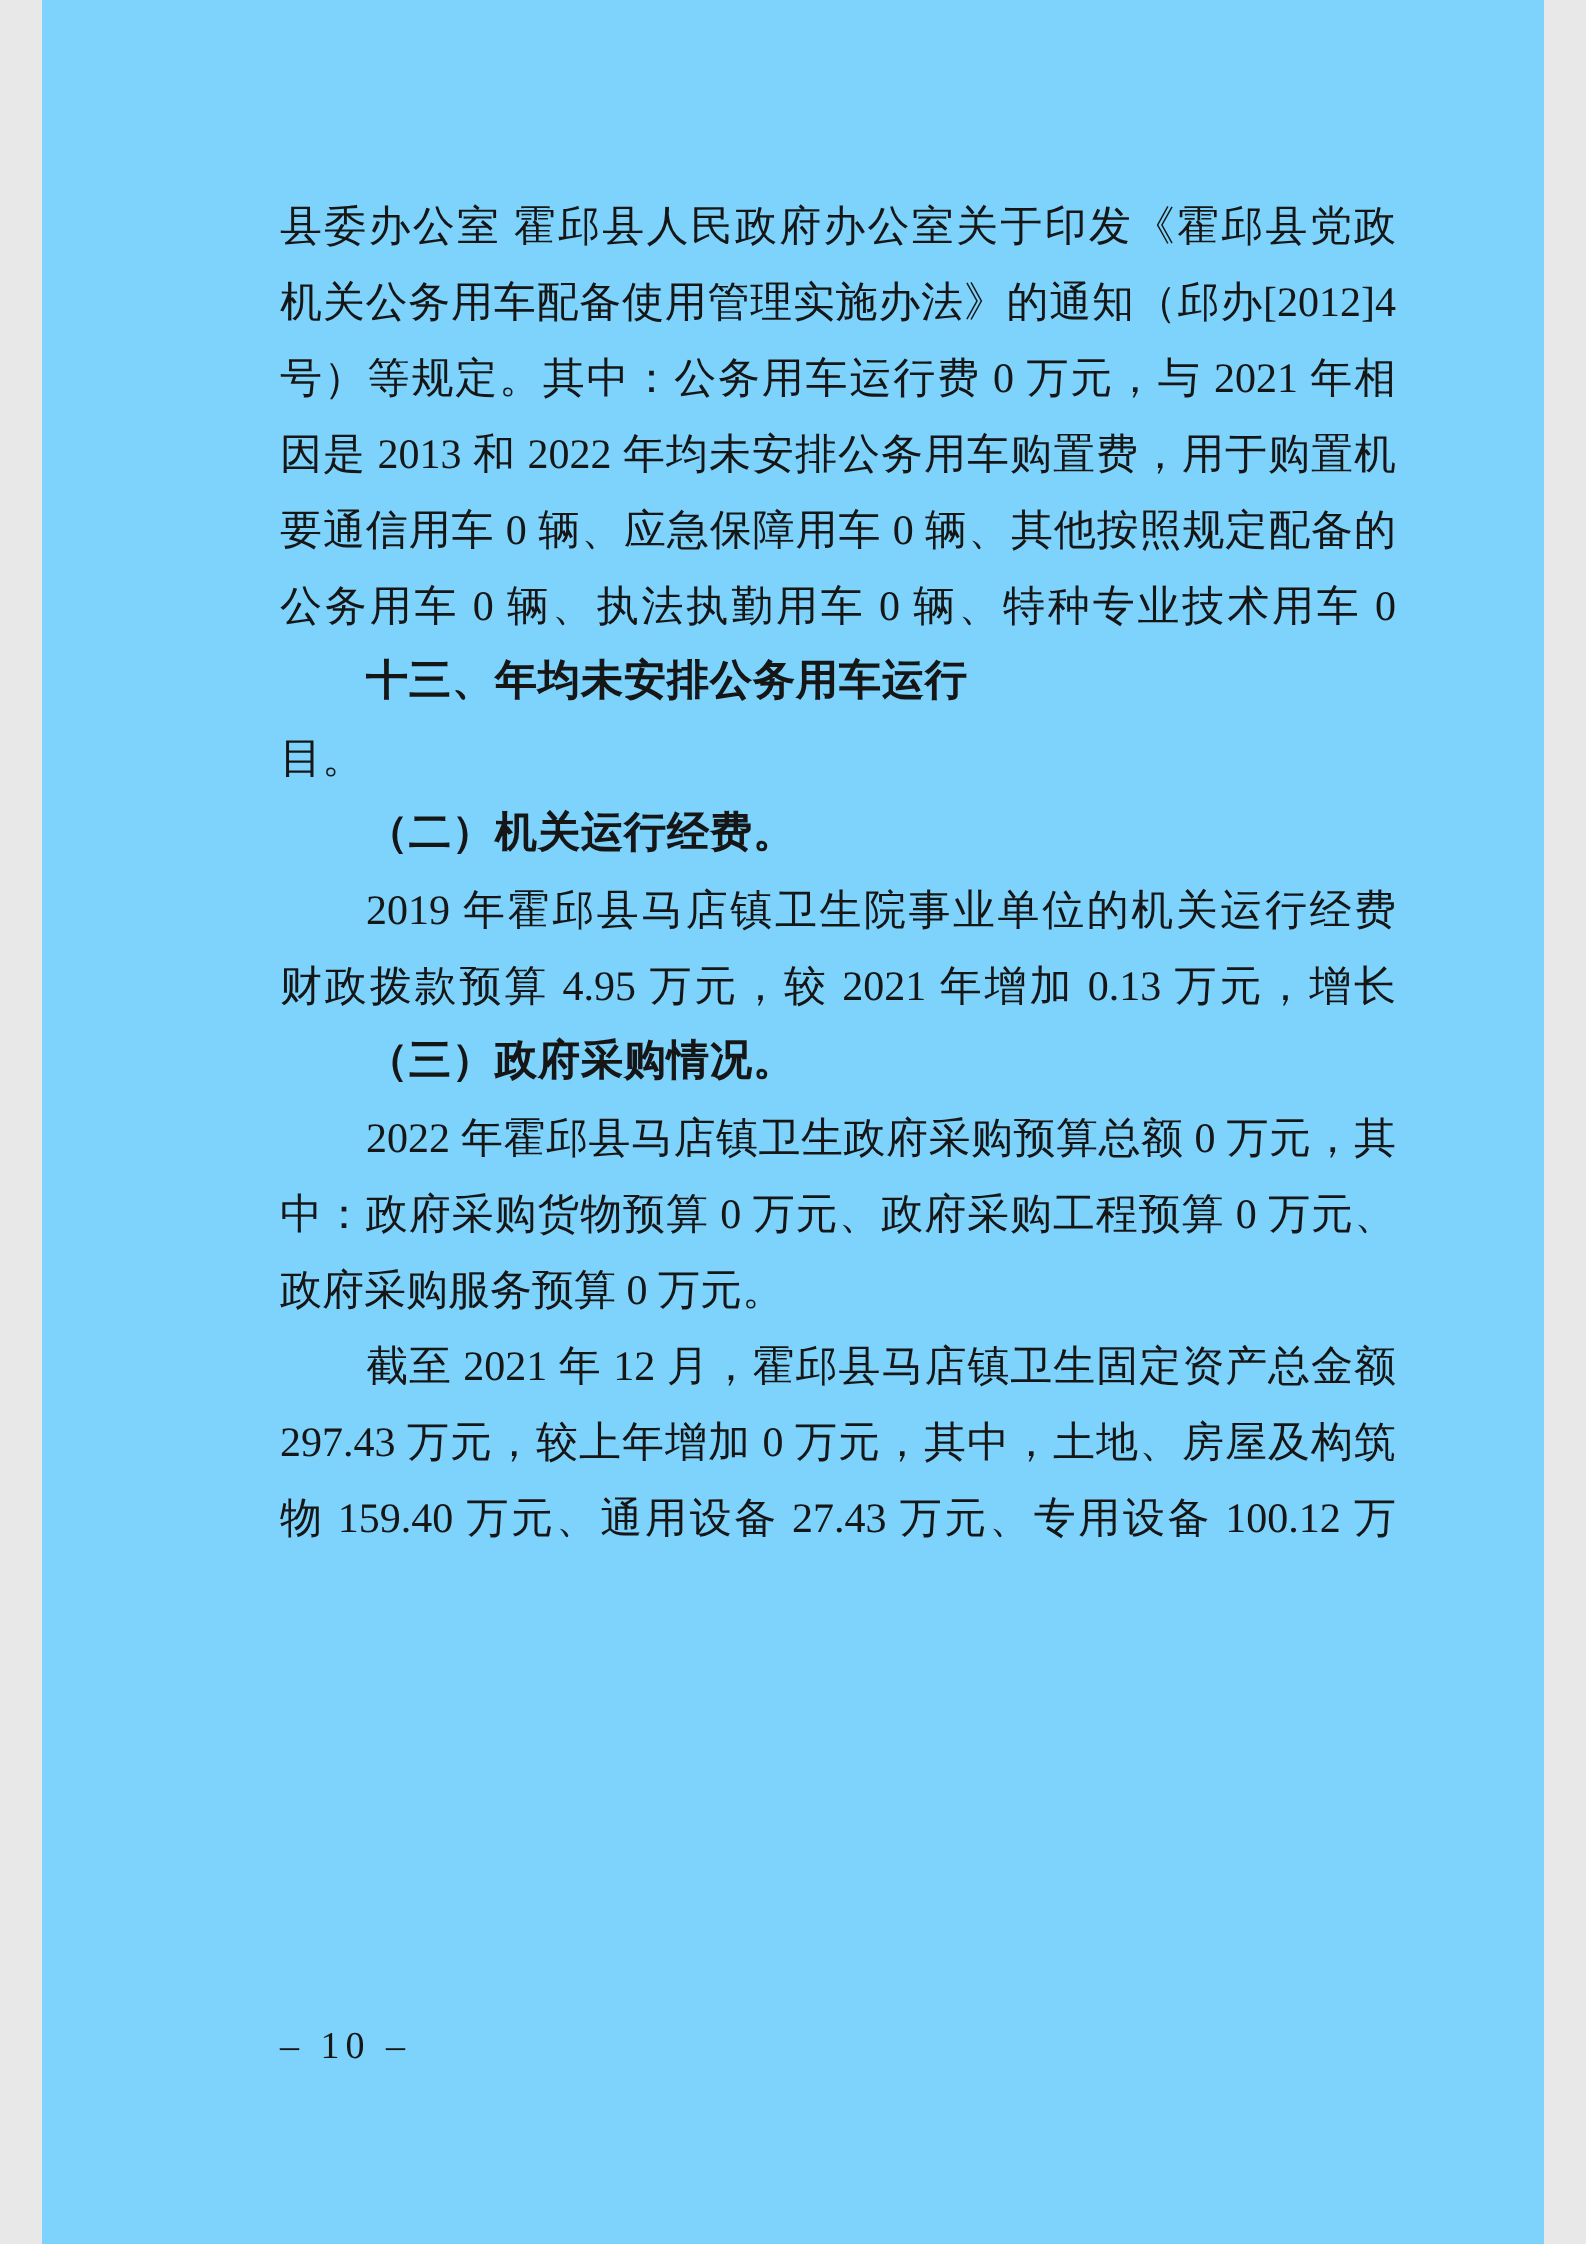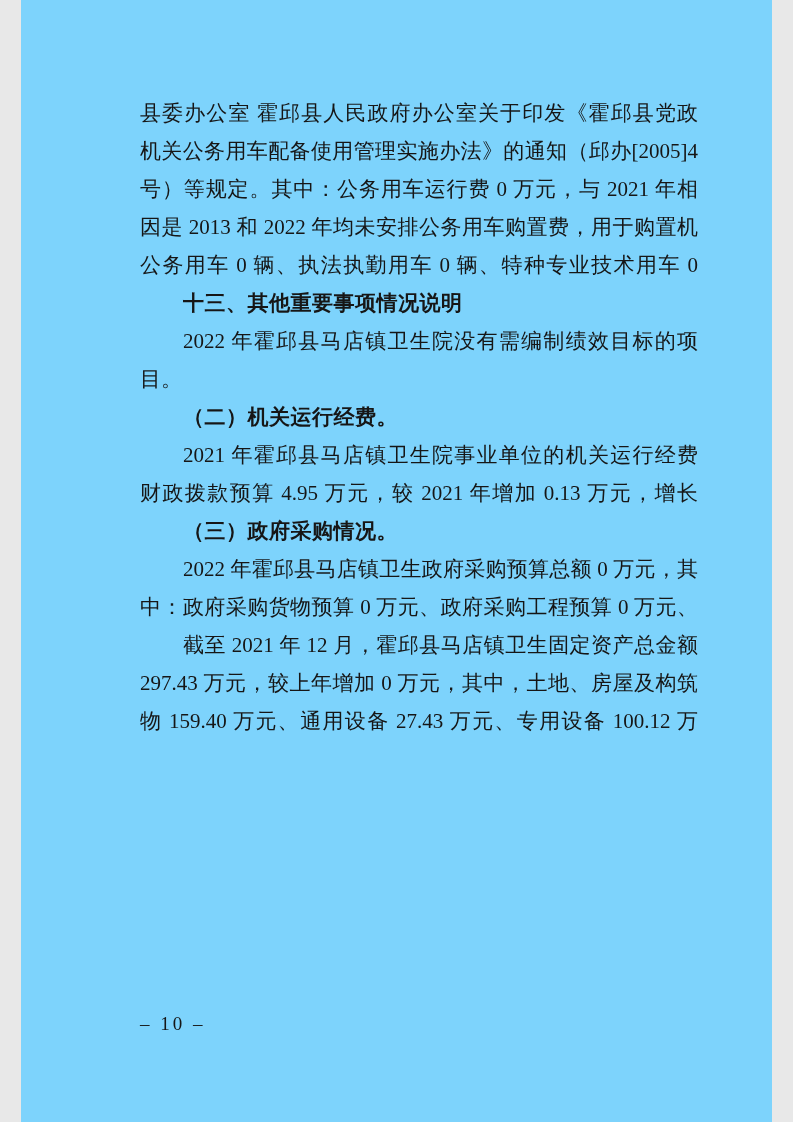--- a/index.html
+++ b/index.html
@@ -55,31 +55,32 @@
     color: #161616;
     letter-spacing: 3px;
   }
 </style>
 </head>
 <body>
 
 <div class="page">
   <div class="content">
       <div class="line">县委办公室 霍邱县人民政府办公室关于印发《霍邱县党政</div>
-      <div class="line">机关公务用车配备使用管理实施办法》的通知（邱办[2005]4</div>
+      <div class="line">机关公务用车配备使用管理实施办法》的通知（邱办[2012]4</div>
       <div class="line">号）等规定。其中：公务用车运行费 0 万元，与 2021 年相</div>
       <div class="line">因是 2013 和 2022 年均未安排公务用车购置费，用于购置机</div>
+      <div class="line">要通信用车 0 辆、应急保障用车 0 辆、其他按照规定配备的</div>
       <div class="line">公务用车 0 辆、执法执勤用车 0 辆、特种专业技术用车 0 辆。</div>
-      <div class="line heading indent noj">十三、其他重要事项情况说明</div>
-      <div class="line indent">2022 年霍邱县马店镇卫生院没有需编制绩效目标的项</div>
+      <div class="line heading indent noj">十三、年均未安排公务用车运行</div>
       <div class="line noj">目。</div>
       <div class="line heading indent noj">（二）机关运行经费。</div>
-      <div class="line indent">2021 年霍邱县马店镇卫生院事业单位的机关运行经费</div>
+      <div class="line indent">2019 年霍邱县马店镇卫生院事业单位的机关运行经费</div>
       <div class="line">财政拨款预算 4.95 万元，较 2021 年增加 0.13 万元，增长</div>
       <div class="line heading indent noj">（三）政府采购情况。</div>
       <div class="line indent">2022 年霍邱县马店镇卫生政府采购预算总额 0 万元，其</div>
       <div class="line">中：政府采购货物预算 0 万元、政府采购工程预算 0 万元、</div>
+      <div class="line noj">政府采购服务预算 0 万元。</div>
       <div class="line indent">截至 2021 年 12 月，霍邱县马店镇卫生固定资产总金额</div>
       <div class="line">297.43 万元，较上年增加 0 万元，其中，土地、房屋及构筑</div>
       <div class="line">物 159.40 万元、通用设备 27.43 万元、专用设备 100.12 万元、</div>
     </div>
   <div class="footer">– 10 –</div>
 </div>
 
 </body></html>

